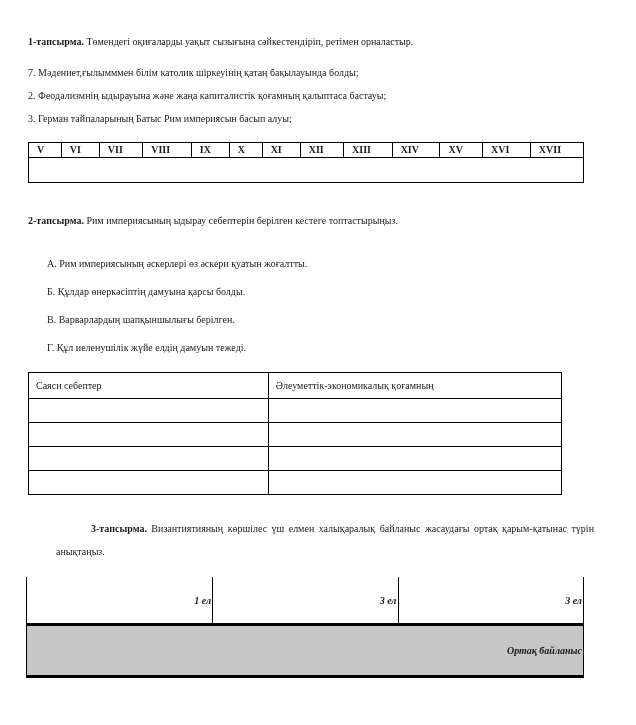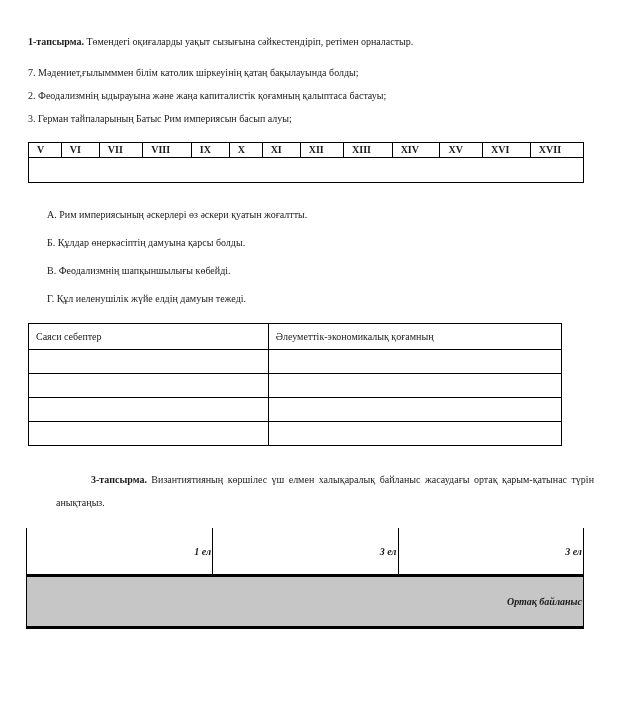--- a/index.html
+++ b/index.html
@@ -98,25 +98,26 @@
           <td class="century">XVII</td>
         </tr>
         <tr>
           <td class="answer-cell" colspan="13"></td>
         </tr>
       </tbody>
     </table>
   </section>
 
   <section>
+    <p class="just task2-intro"><span class="b">2-тапсырма.</span> <span>Рим империясының ыдырау себептерін берілген кестеге топтастырыңыз.</span></p>
 
     <div class="options">
       <p>А. Рим империясының әскерлері өз әскери қуатын жоғалтты.</p>
       <p>Б. Құлдар өнеркәсіптің дамуына қарсы болды.</p>
-      <p>В. Феодализмнің шапқыншылығы көбейді.</p>
+      <p>В. Варварлардың шапқыншылығы берілген.</p>
       <p>Г. Құл иеленушілік жүйе елдің дамуын  тежеді.</p>
     </div>
 
     <table class="causes">
       <tbody>
         <tr class="h">
           <td class="col-left">Саяси себептер</td>
           <td class="col-right">Әлеуметтік-экономикалық қоғамның</td>
         </tr>
         <tr class="r">

